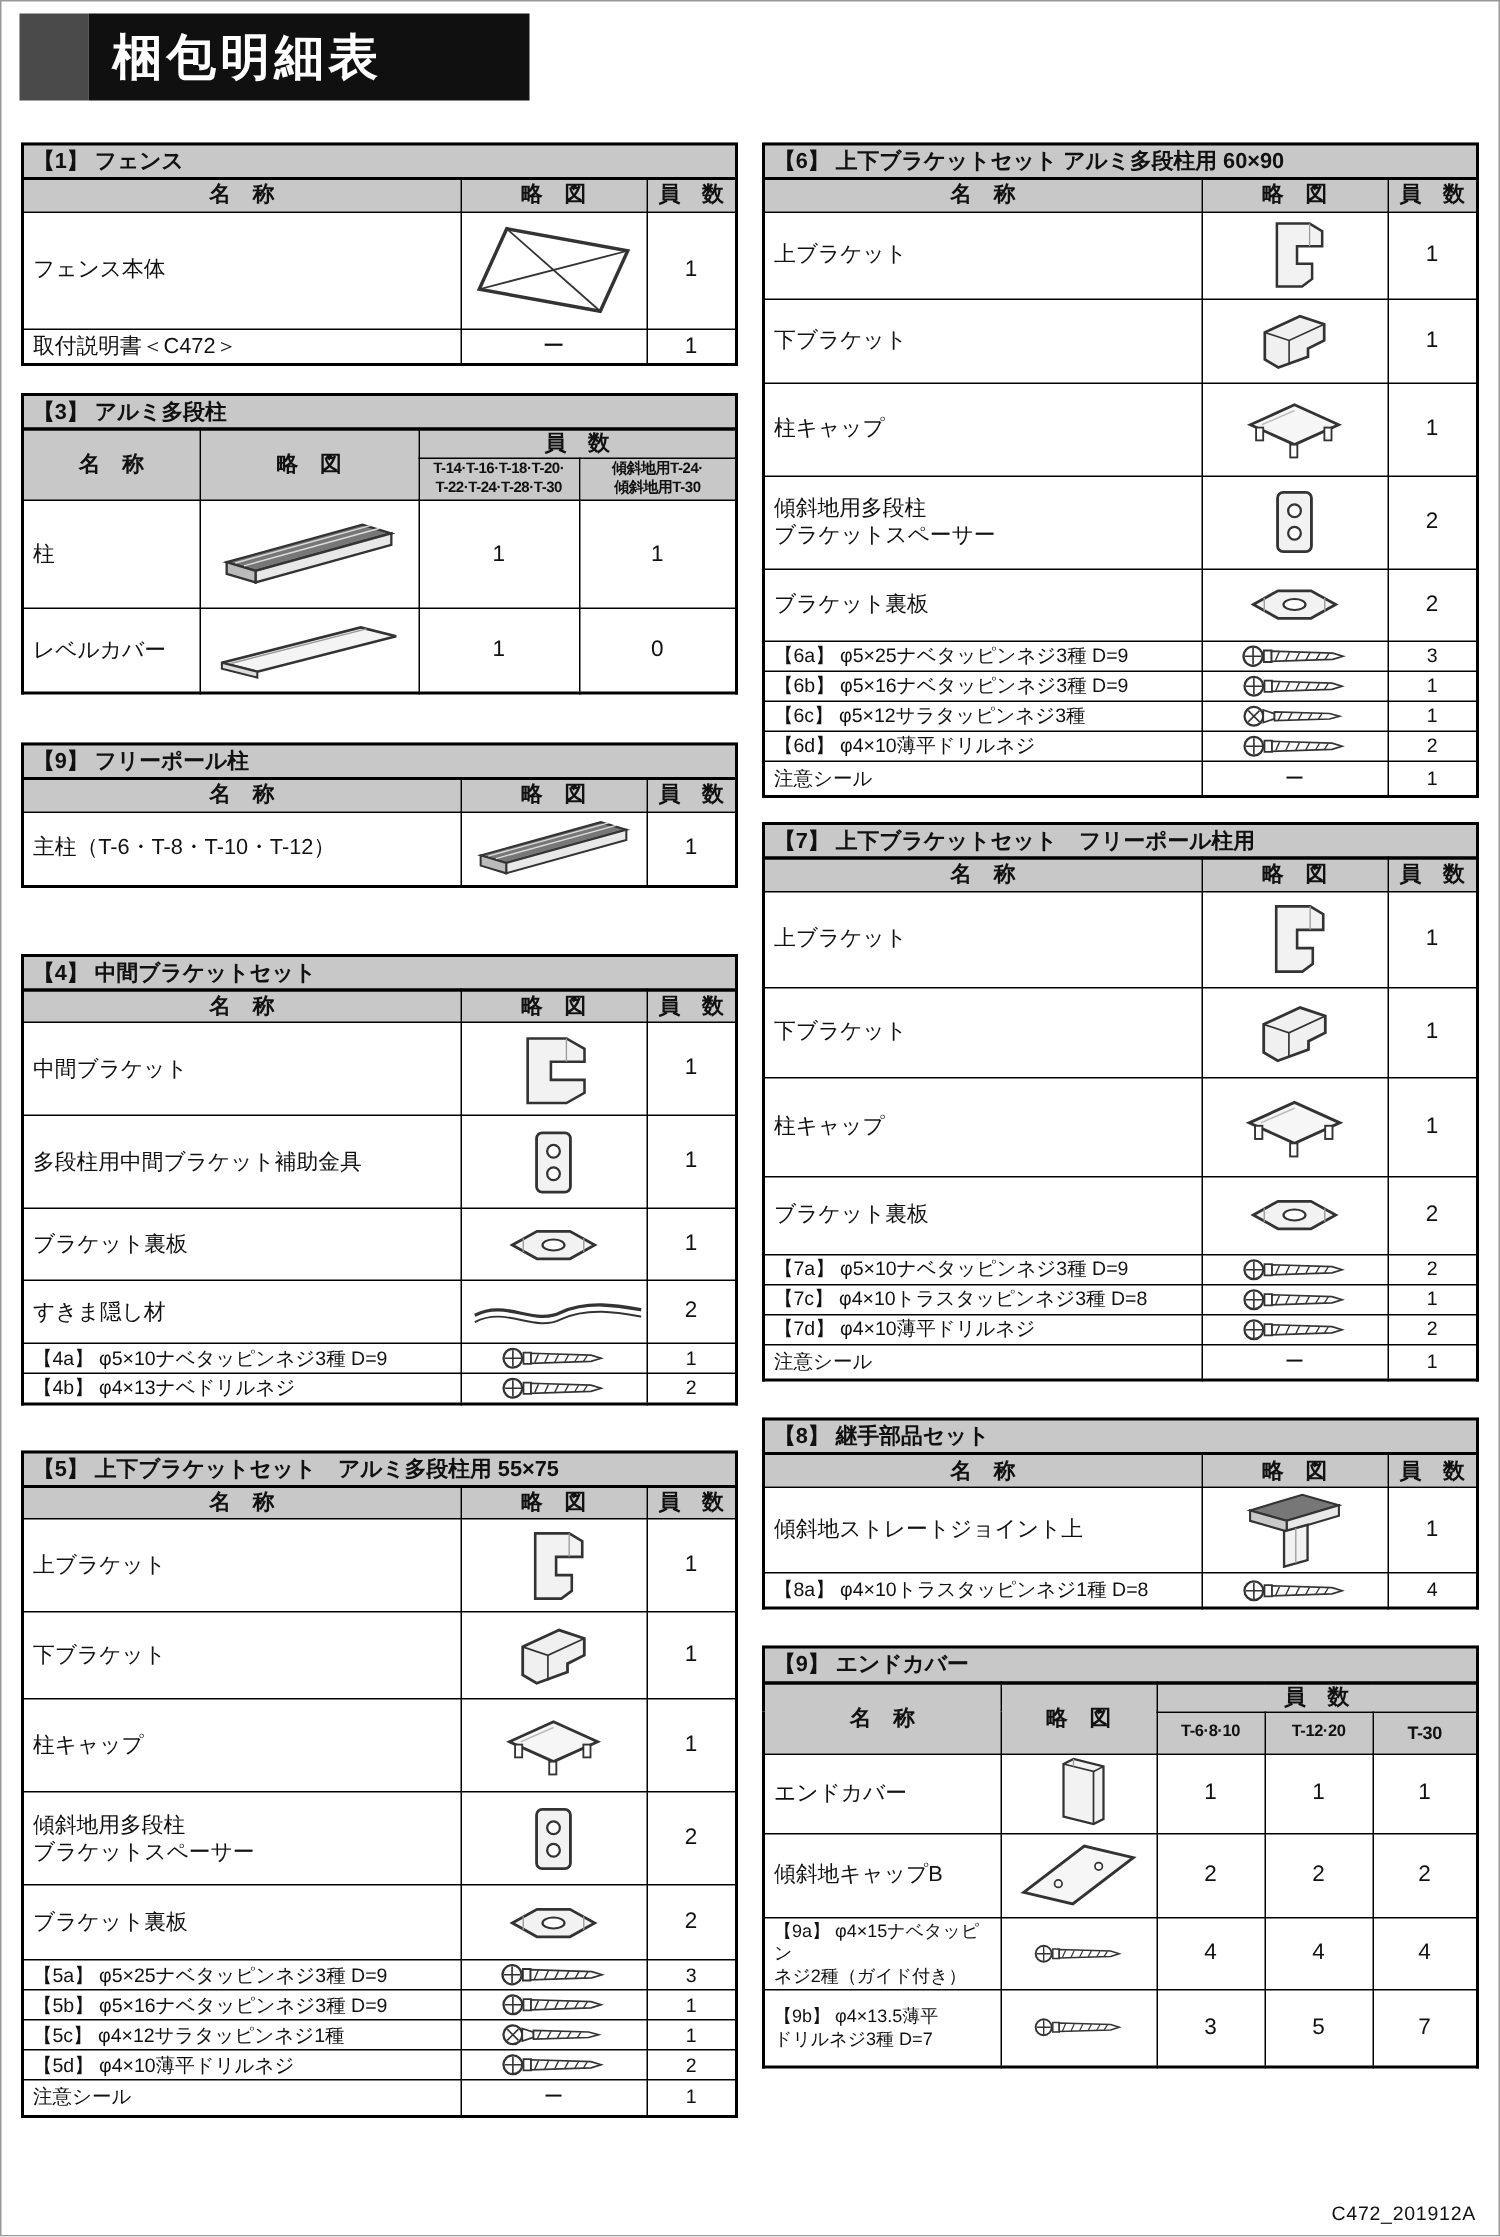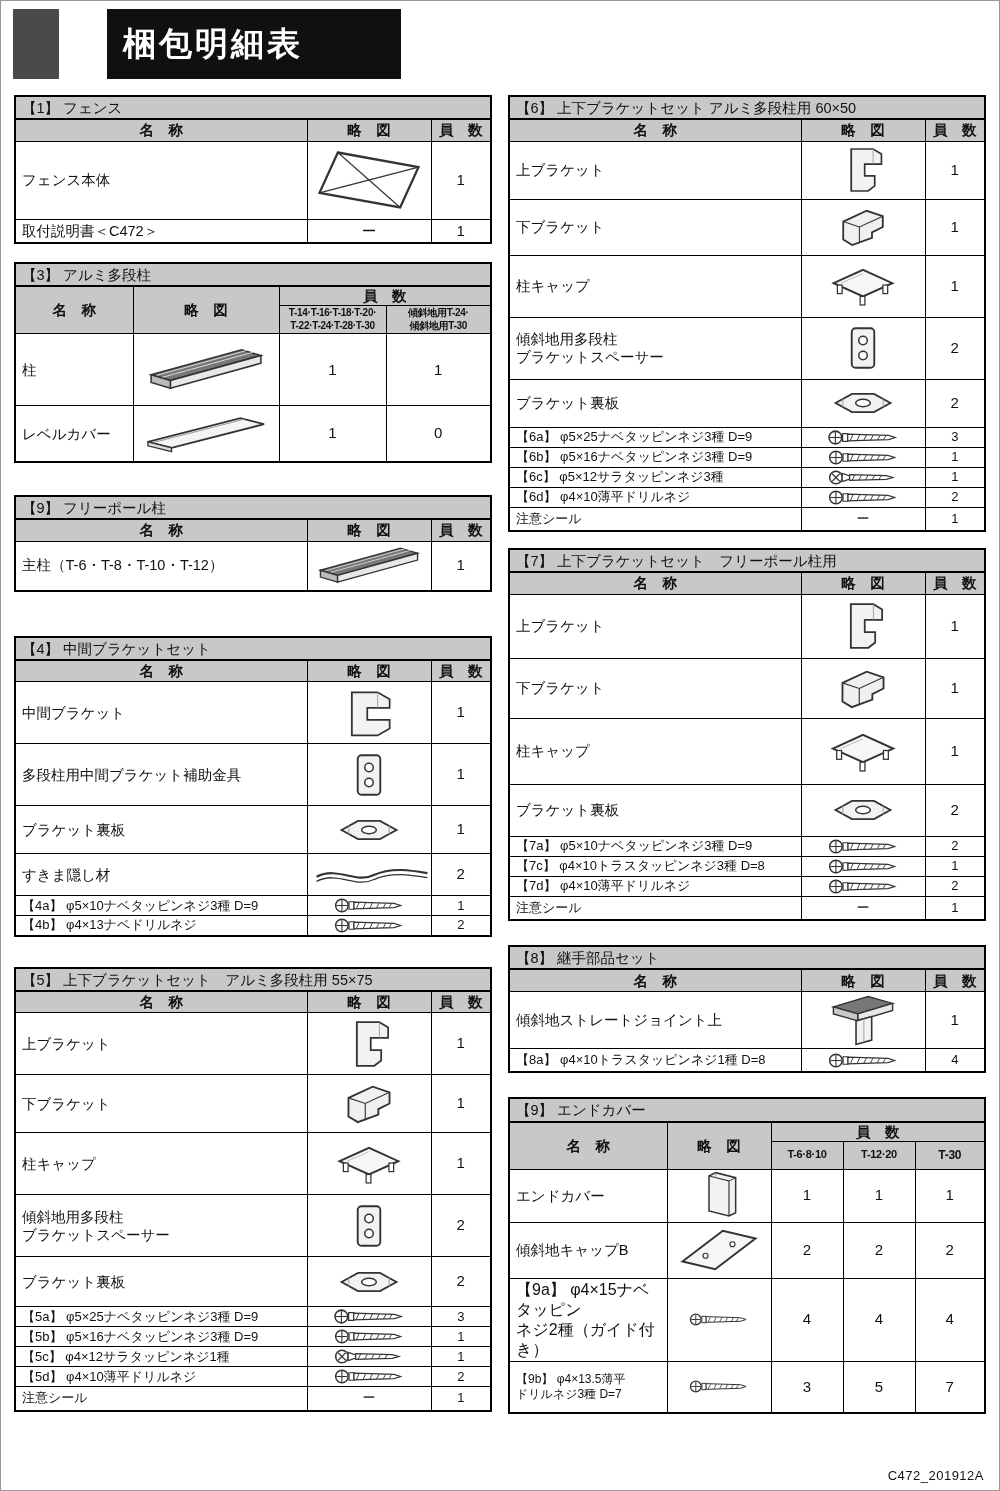--- a/index.html
+++ b/index.html
@@ -1,31 +1,31 @@
 <!DOCTYPE html>
 <html><head>
 <meta charset="utf-8">
 <style>
   * { box-sizing:border-box; margin:0; padding:0; }
   html,body { width:1000px; height:1491px; }
   body { position:relative; background:#fff; color:#111;
          font-family:"Liberation Sans","DejaVu Sans",sans-serif; }
   .page-frame { position:absolute; inset:0; border:1px solid #999; pointer-events:none; }
 
-  .hdr { position:absolute; top:9px; left:13px; display:flex; height:70px;gap:48px; }
+  .hdr { position:absolute; top:9px; left:13px; display:flex; height:58px; }
   .hdr-accent { width:46px; background:#4a4a4a; }
   .hdr-bar { background:#101010; color:#fff; display:flex; align-items:center; padding:0 98px 0 16px; }
   .hdr-title { font-size:33px; font-weight:bold; letter-spacing:3px; }
 
   .col { position:absolute; top:95px; width:478px; }
   .col-l { left:14px; }
   .col-r { left:508px; }
 
   .tbl { margin-bottom:18px; }
-  .tbl-title { border:2px solid #000; background:#c8c8c8; font-size:14.5px; font-weight:normal;
+  .tbl-title { border:2px solid #000; background:#c8c8c8; font-size:14.5px; font-weight:bold;
                padding:2px 6px 1px; line-height:1.25; }
   table { width:100%; border-collapse:collapse; table-layout:fixed; margin-top:-2px; border:2px solid #000; }
   th,td { border:1px solid #000; font-size:14.5px; line-height:1.25; vertical-align:middle;
           padding:1px 4px; overflow:hidden; }
   th { background:#c8c8c8; text-align:center; font-weight:bold; height:22px; padding:0 2px; }
   th.sub { font-size:10px; line-height:1.25; height:28px; letter-spacing:-0.3px; }
   td.name { padding-left:6px; }
   td.c { text-align:center; }
   .pre { white-space:pre-line; }
   tr.screw td { font-size:13px; padding-top:0; padding-bottom:0;margin-left:10px; }
@@ -427,21 +427,21 @@
         <td class="c qty">1</td>
       </tr>
     </tbody>
       </table>
   </section>
 </div>
 
 <div class="col col-r">
 
   <section class="tbl" style="margin-bottom:16px">
-    <div class="tbl-title">【6】 上下ブラケットセット アルミ多段柱用 60×50</div>
+    <div class="tbl-title">【6】 上下ブラケットセット アルミ多段柱用 60×90</div>
     <table>
       <colgroup>
           <col style="width:292px">
           <col style="width:124px">
           <col>
         </colgroup>
       <tbody>
           <tr>
         <th>名　称</th>
         <th>略　図</th>
@@ -697,21 +697,21 @@
         <td class="c">
               <svg class="sk" width="86" height="50">
                 <use href="#s-capb"></use>
               </svg>
             </td>
         <td class="c qty">2</td>
         <td class="c qty">2</td>
         <td class="c qty">2</td>
       </tr>
       <tr style="height:48px">
-        <td class="name pre" style="font-size:16px">【9a】 φ4×15ナベタッピン
+        <td class="name pre" style="font-size:12px">【9a】 φ4×15ナベタッピン
 ネジ2種（ガイド付き）</td>
         <td class="c">
               <svg class="sk" width="60" height="15">
                 <use href="#s-screwpan"></use>
               </svg>
             </td>
         <td class="c qty">4</td>
         <td class="c qty">4</td>
         <td class="c qty">4</td>
       </tr>

